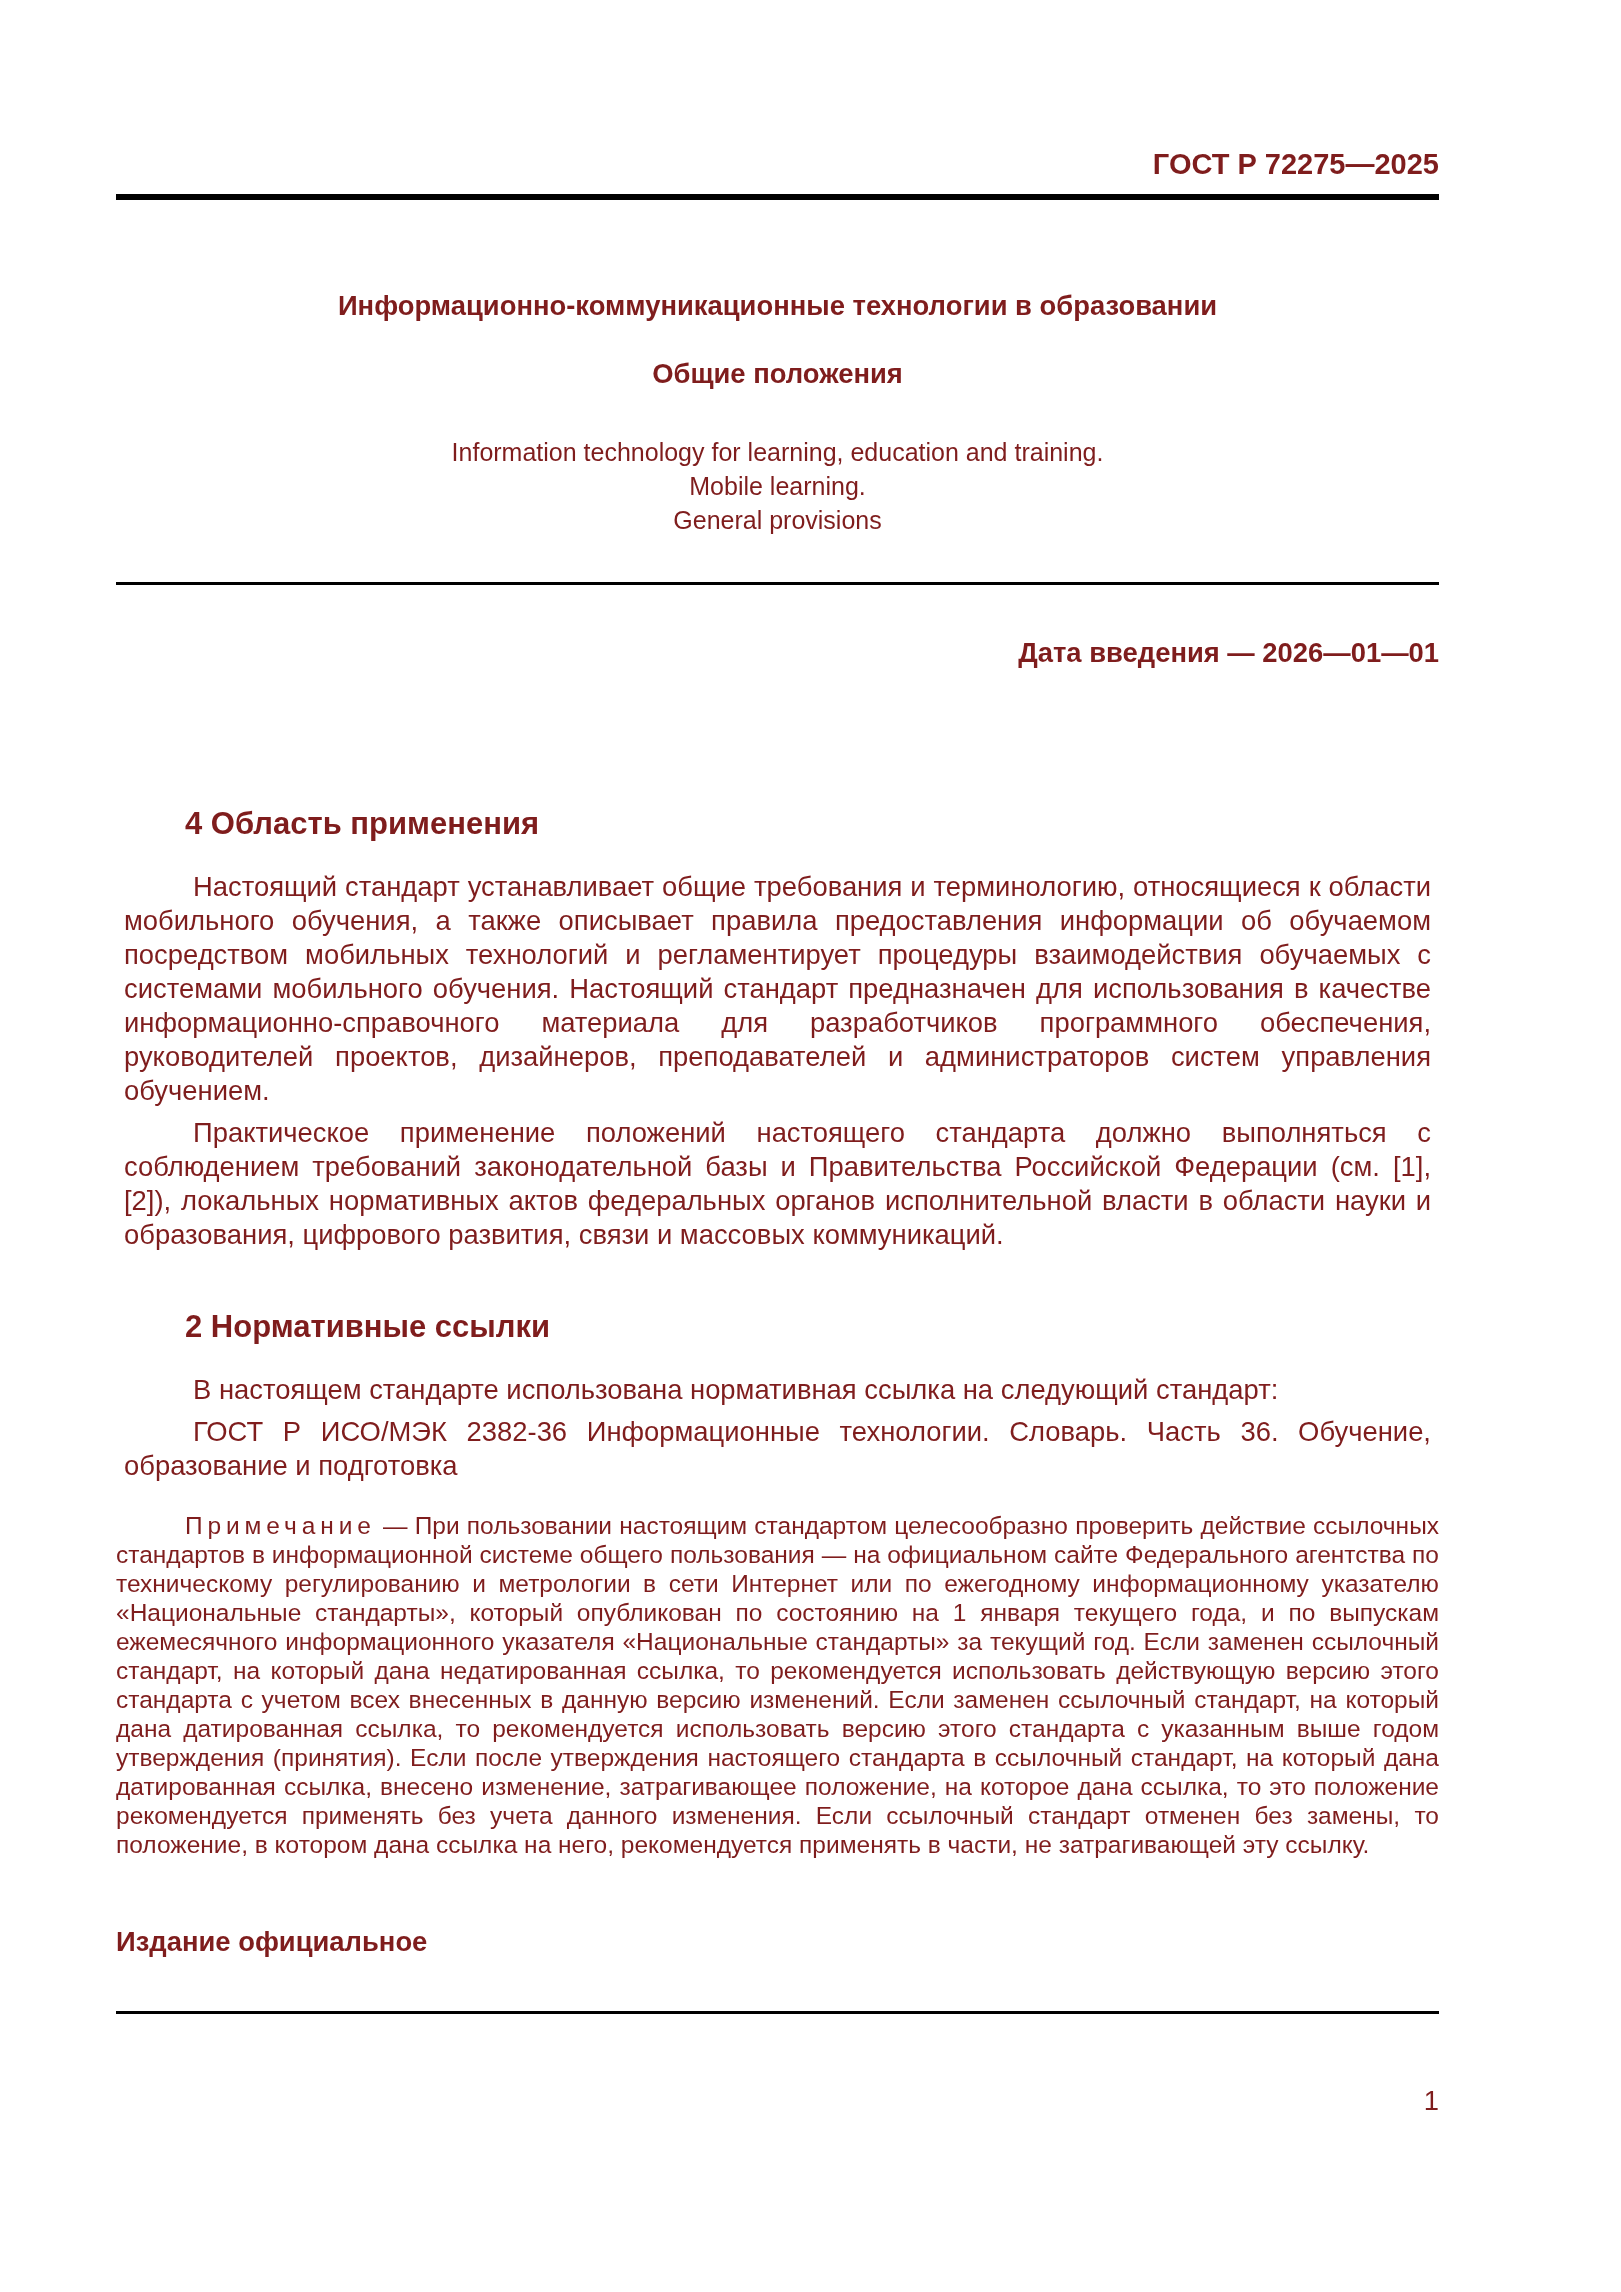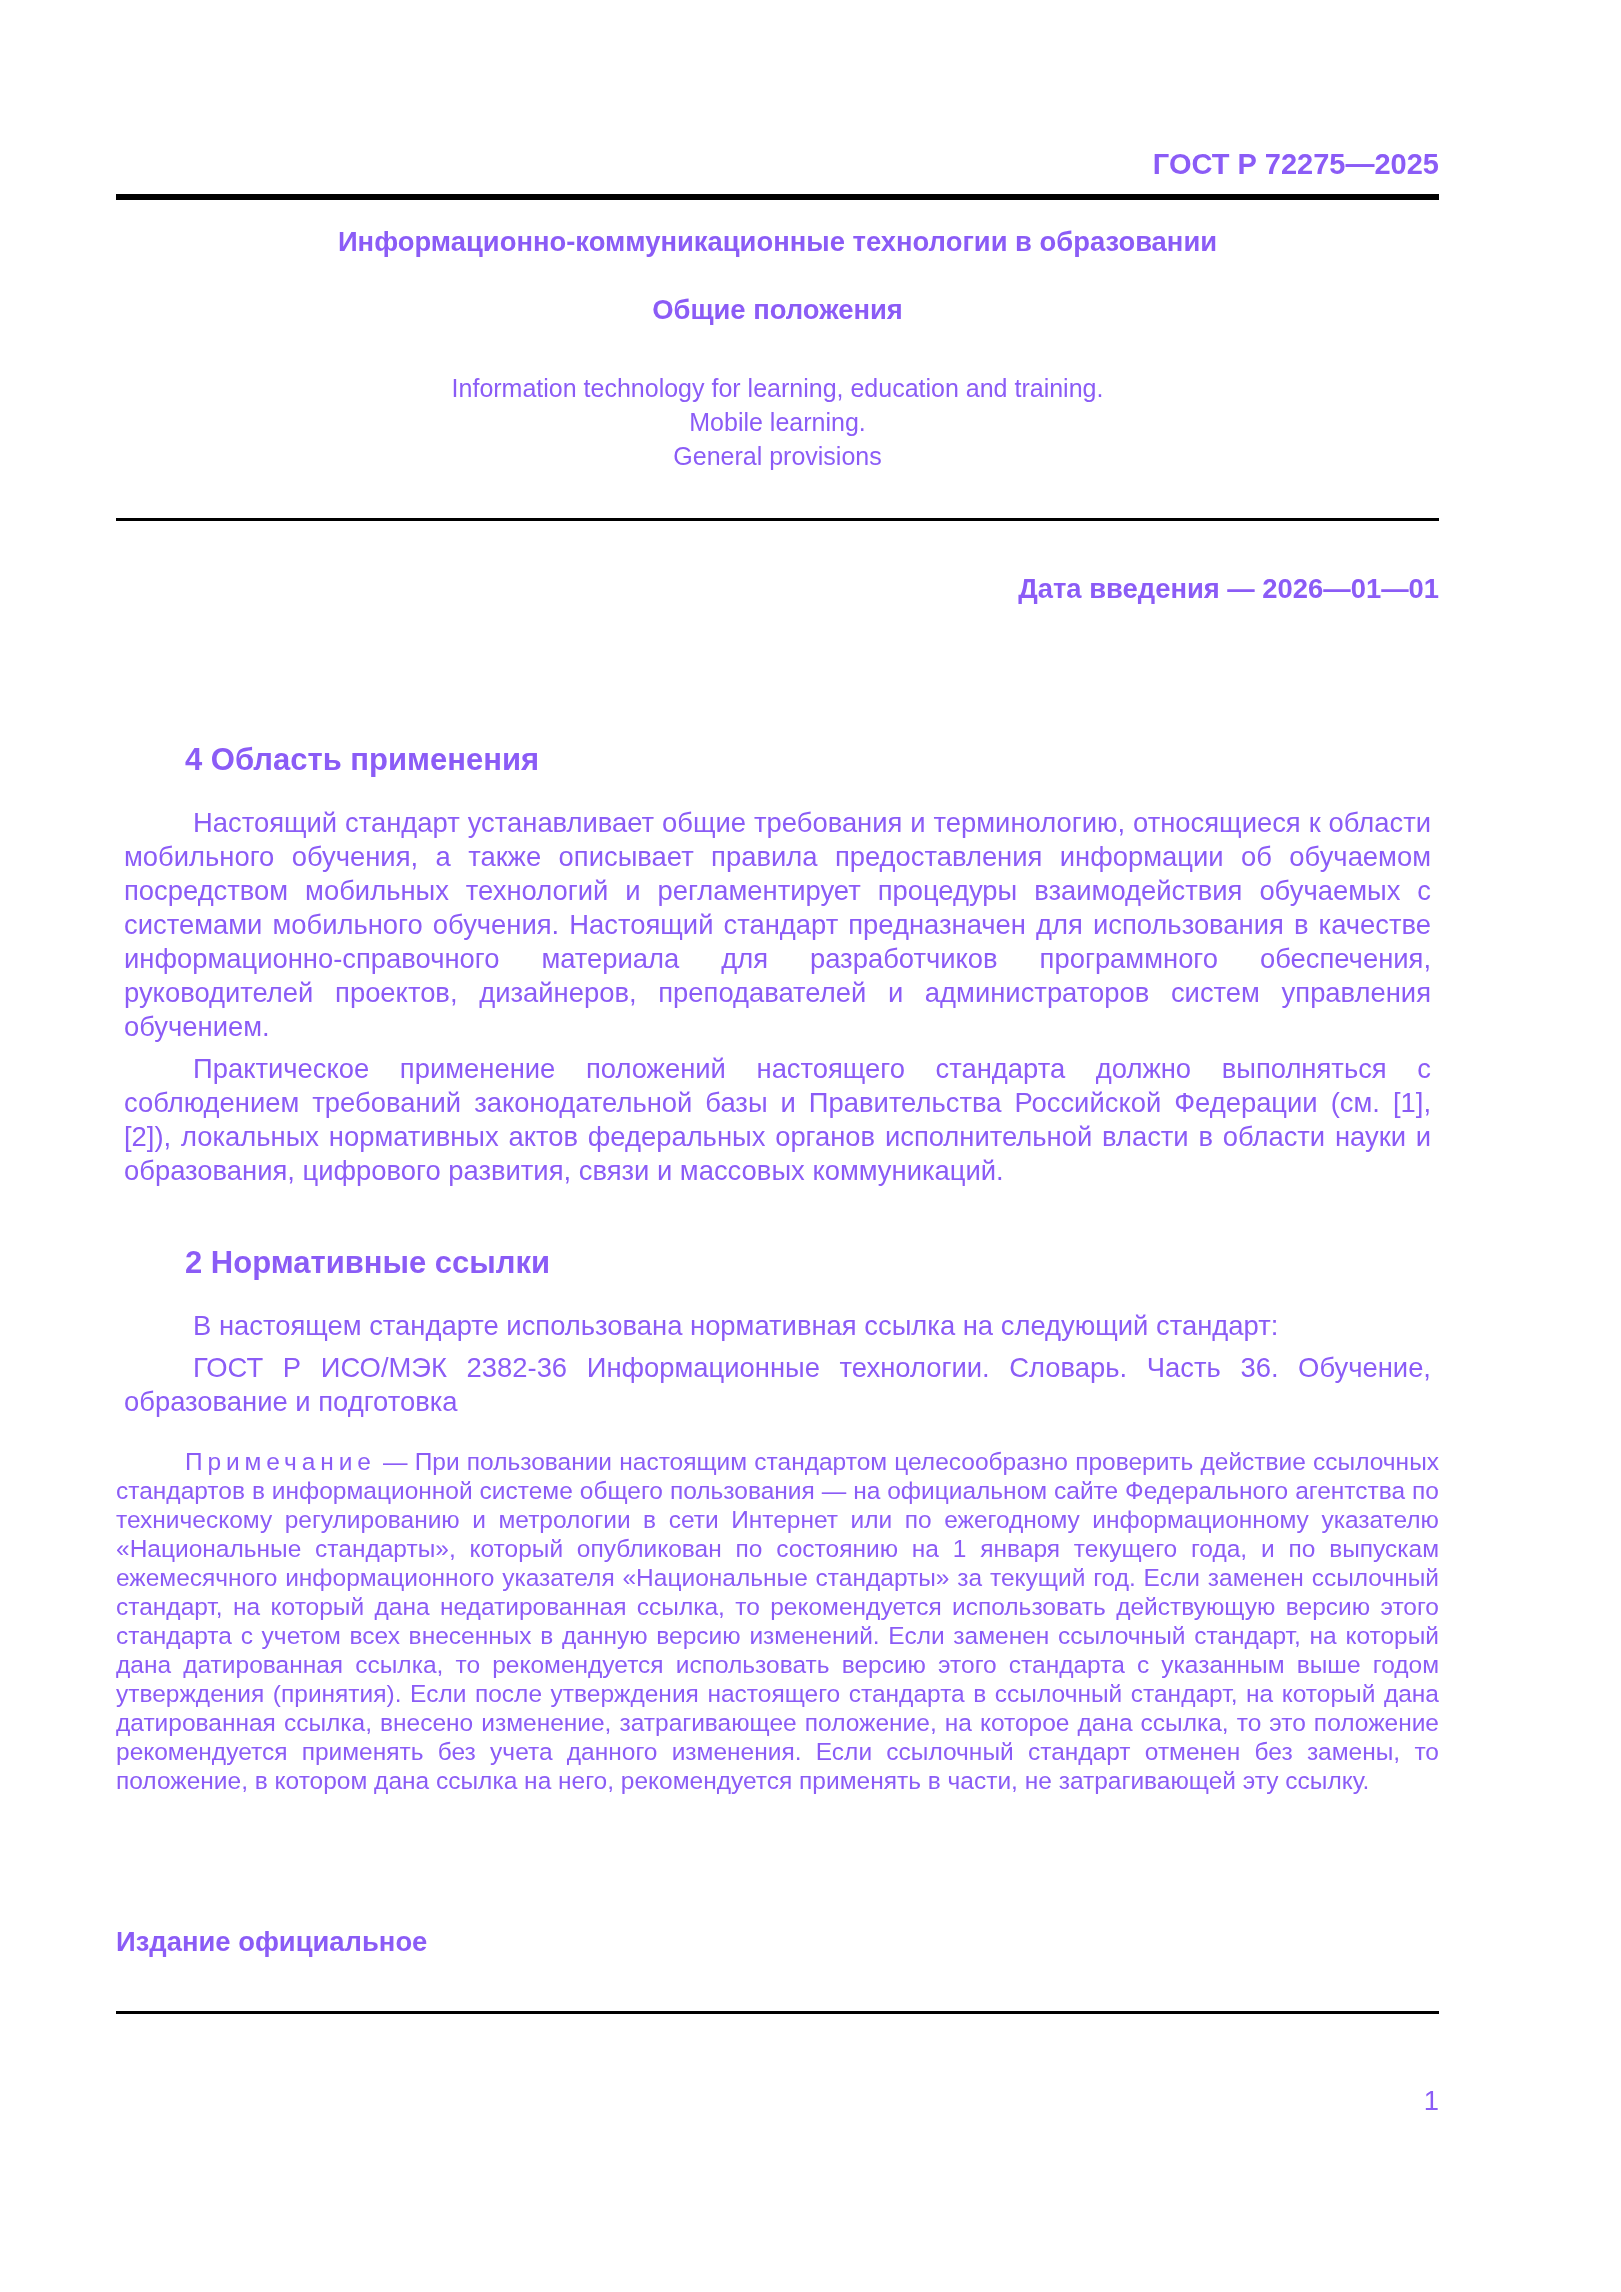--- a/index.html
+++ b/index.html
@@ -5,21 +5,21 @@
   html, body {
     margin: 0;
     padding: 0;
     background: #ffffff;
   }
   .page {
     position: relative;
     width: 1621px;
     height: 2211px;
     background: #ffffff;
-    color: #8b5cf6;
+    color: #7f1d1d;
     font-family: "Liberation Sans", sans-serif;
     box-sizing: border-box;
     padding: 0 182px 0 116px;
     overflow: hidden;
   }
   .doc-code {
     padding-top: 147px;
     text-align: right;
     font-weight: bold;
     font-size: 29px;
@@ -38,21 +38,21 @@
     margin-top: 11.8px;
     height: 5.9px;
     background: #000000;
   }
   .rule-thin {
     margin-top: 45px;
     height: 2.9px;
     background: #000000;
   }
   .subject-ru {
-    margin-top: 25px;
+    margin-top: 89px;
     text-align: center;
     font-weight: bold;
     font-size: 27.4px;
     line-height: 33px;
   }
   .title-ru {
     margin-top: 41px;
     text-align: center;
     font-weight: bold;
     font-size: 29px;

